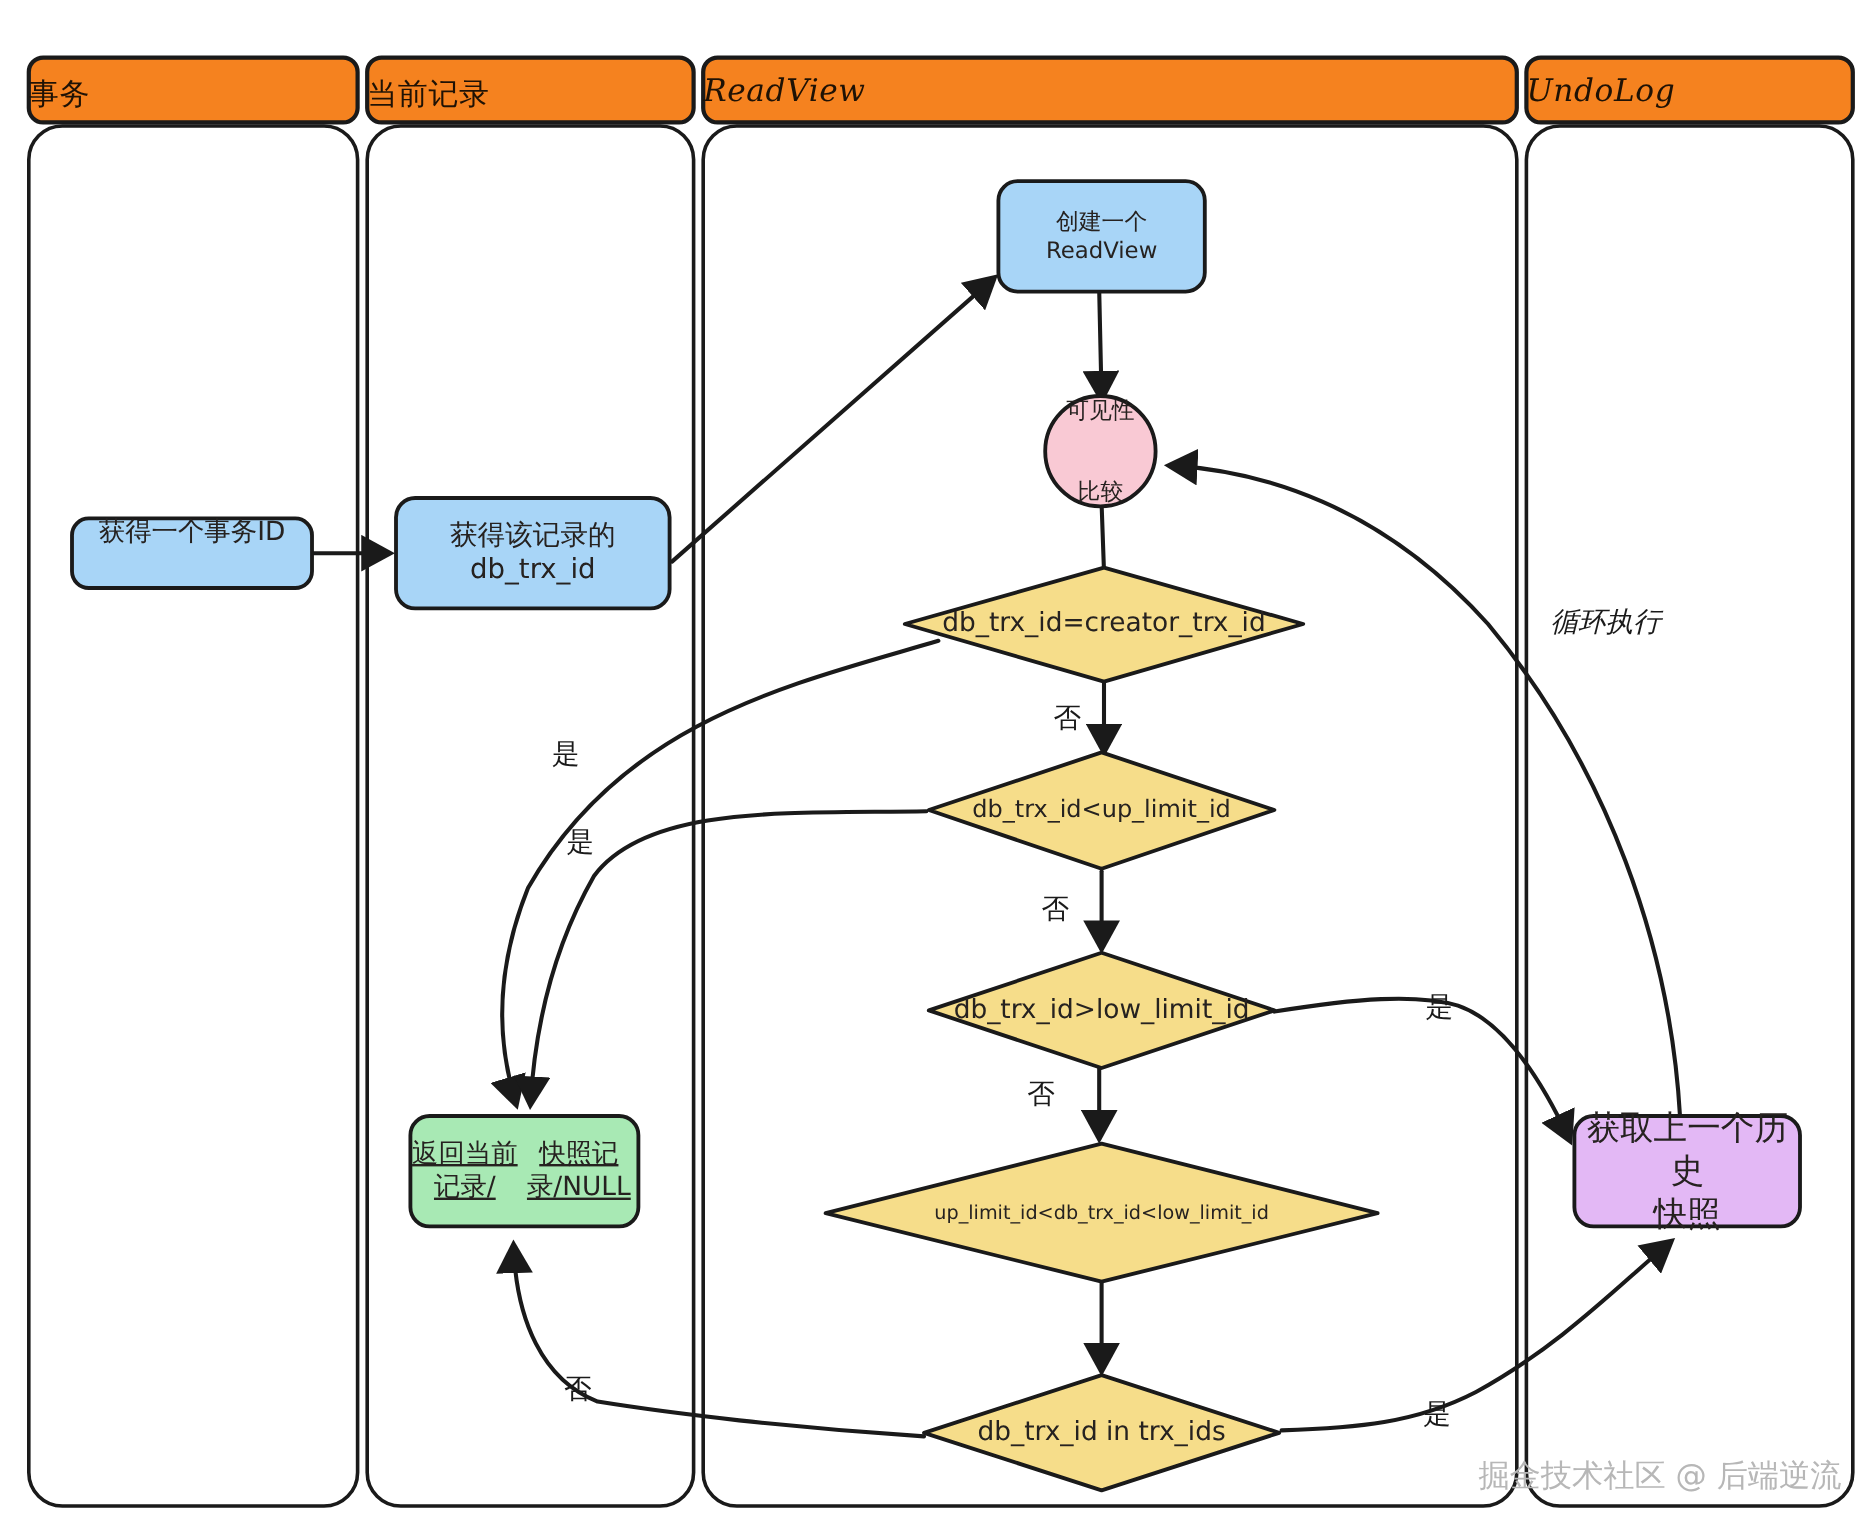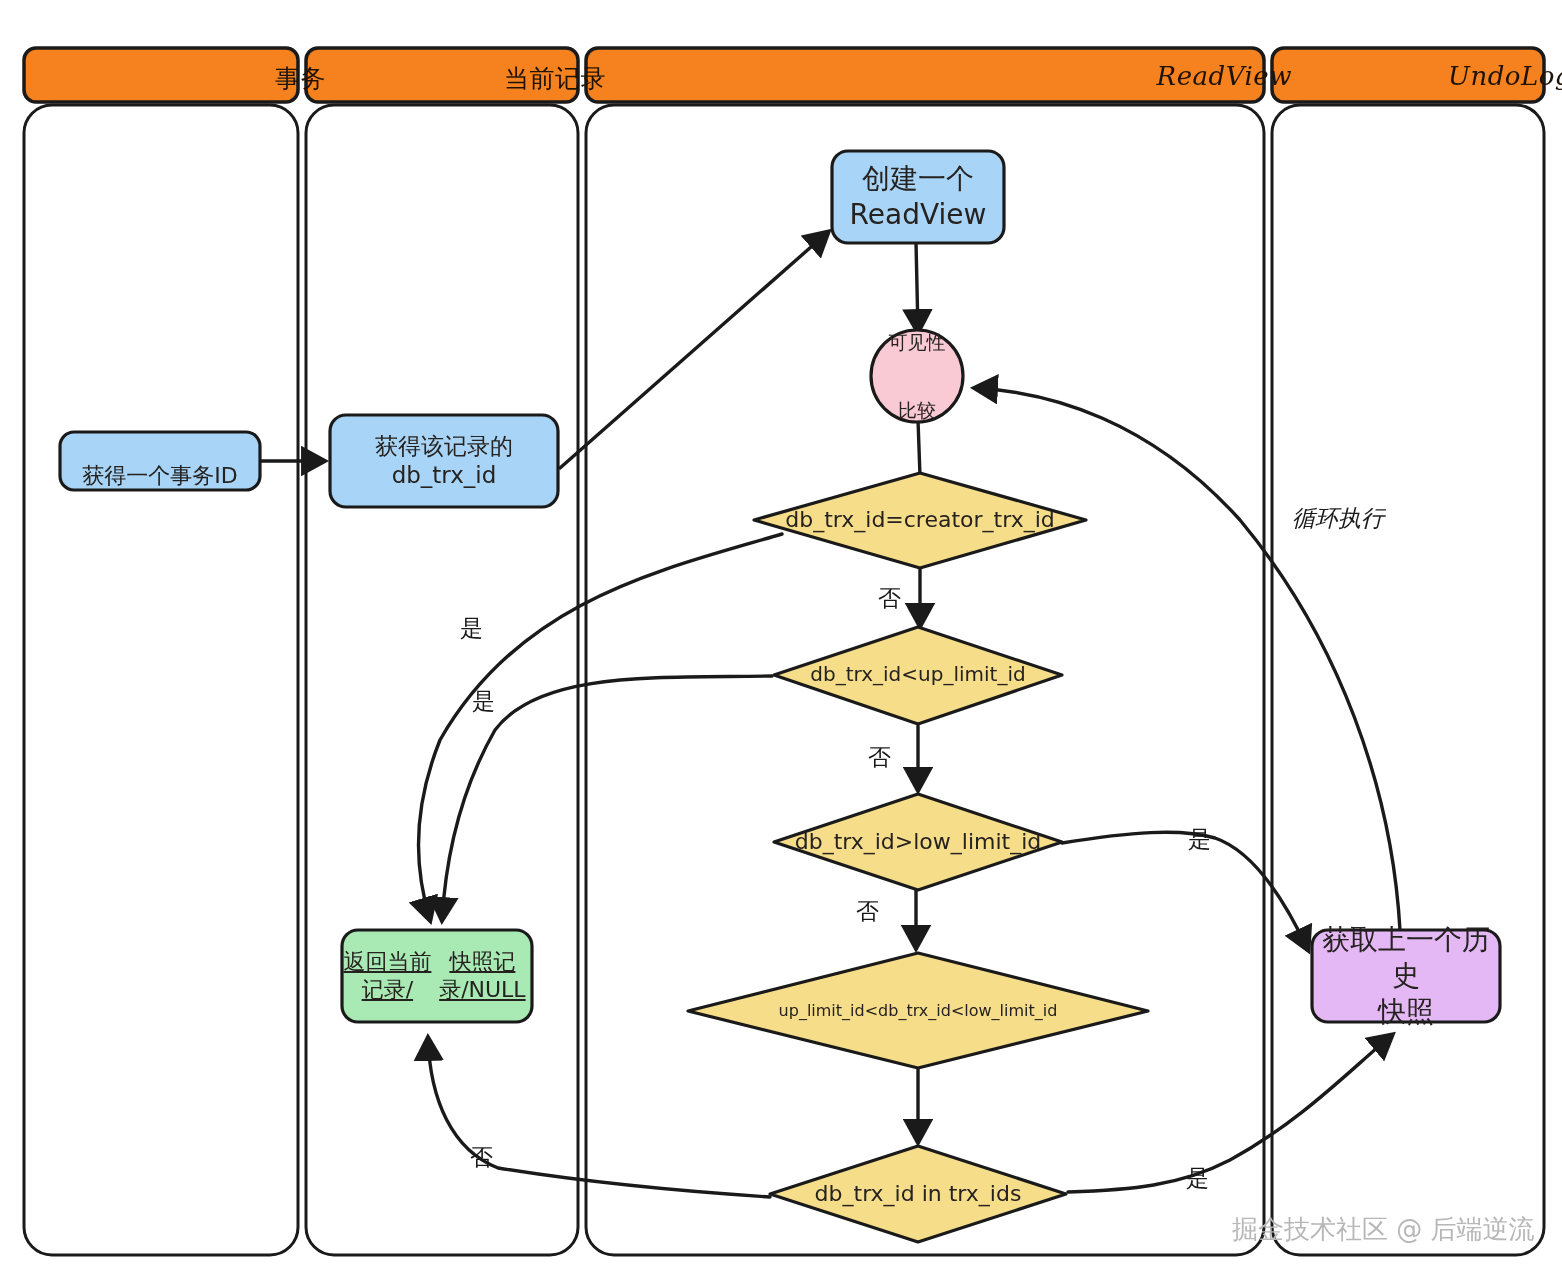--- a/index.html
+++ b/index.html
@@ -32,28 +32,27 @@
     stroke-linejoin: round;
   }
   .lane-head {
     fill: #f5821f;
     stroke: #1a1a1a;
     stroke-width: 3.5;
     stroke-linejoin: round;
   }
   .lane-head-label {
     position: absolute;
-    text-align: right;
+    text-align: left;
     color: #1f1205;
     font-size: 25px;
     font-family: "DejaVu Sans", "Liberation Sans", sans-serif;
     letter-spacing: 0.5px;
     white-space: nowrap;
     pointer-events: none;
-    padding-left: 28px;
   }
   .lane-head-label.script {
     font-family: "DejaVu Serif", serif;
     font-style: italic;
     font-size: 26px;
   }
   .node-shape {
     stroke: #1a1a1a;
     stroke-width: 3.2;
     stroke-linejoin: round;
@@ -174,30 +173,30 @@
     <polygon class="node-shape fill-yellow" points="918,627 1062,675 918,724 774,675"></polygon>
     <polygon class="node-shape fill-yellow" points="918,794 1062,842 918,890 774,842"></polygon>
     <polygon class="node-shape fill-yellow" points="918,953 1148,1011 918,1068 688,1011"></polygon>
     <polygon class="node-shape fill-yellow" points="918,1146 1066,1194 918,1242 770,1194"></polygon>
 
     <rect class="node-shape fill-green" x="342" y="930" width="190" height="92" rx="16" ry="16"></rect>
 
     <rect class="node-shape fill-purple" x="1312" y="930" width="188" height="92" rx="16" ry="16"></rect>
   </svg>
 
-  <div class="node-label" style="left:60px; top:452px; width:200px; height:49px; font-size:22px;">
+  <div class="node-label" style="left:60px; top:420px; width:200px; height:49px; font-size:22px;">
     <span>获得一个事务ID</span>
   </div>
 
   <div class="node-label" style="left:330px; top:415px; width:228px; height:92px; font-size:23px; flex-direction:column;">
     <span>获得该记录的</span>
     <span>db_trx_id</span>
   </div>
 
-  <div class="node-label" style="left:832px; top:151px; width:172px; height:92px; font-size:28px; flex-direction:column;">
+  <div class="node-label" style="left:832px; top:151px; width:172px; height:92px; font-size:19px; flex-direction:column;">
     <span>创建一个</span>
     <span>ReadView</span>
   </div>
 
   <div class="node-label" style="left:871px; top:330px; width:92px; height:92px; font-size:19px; flex-direction:column;gap:44px;">
     <span>可见性</span>
     <span>比较</span>
   </div>
 
   <div class="node-label" style="left:754px; top:498px; width:332px; height:44px; font-size:22px;">

